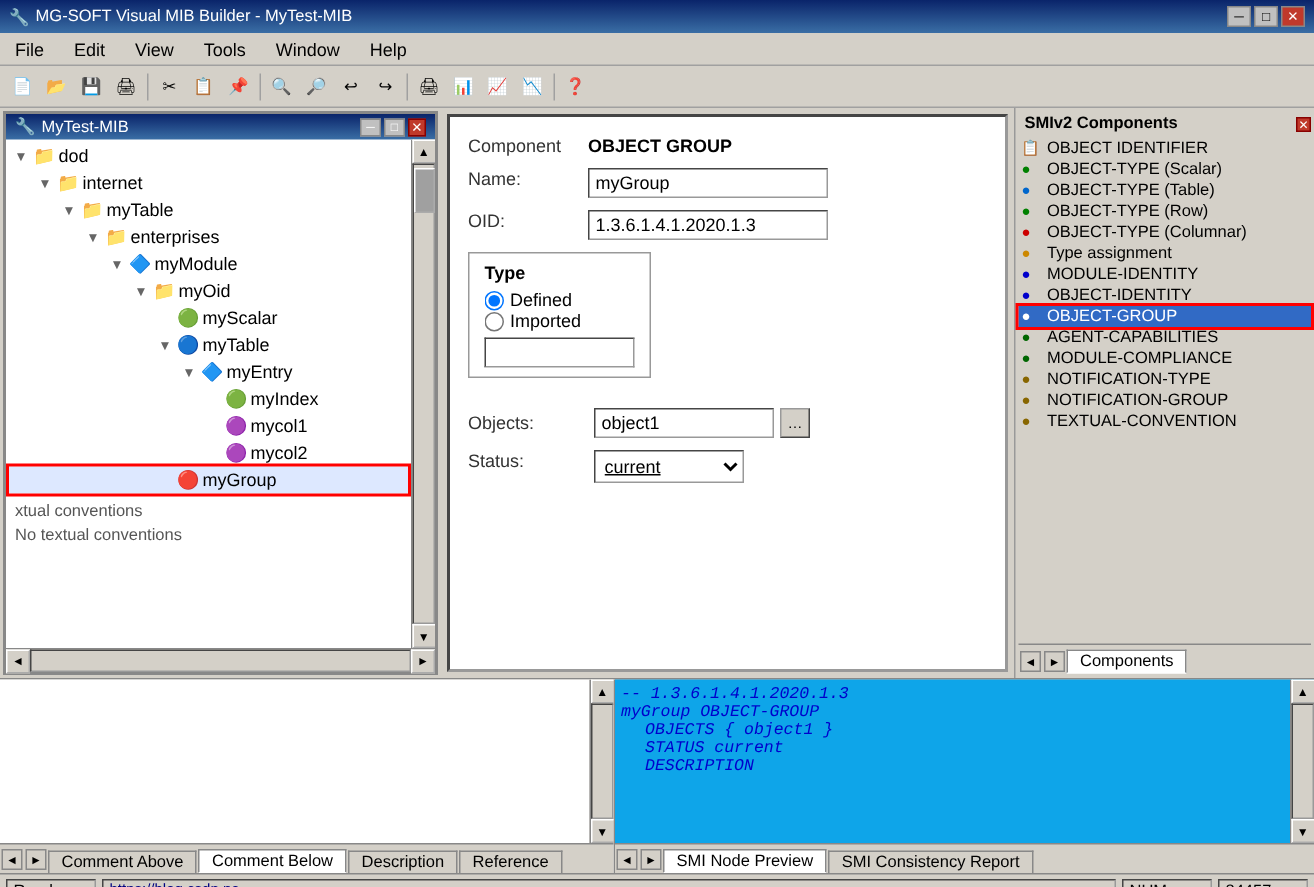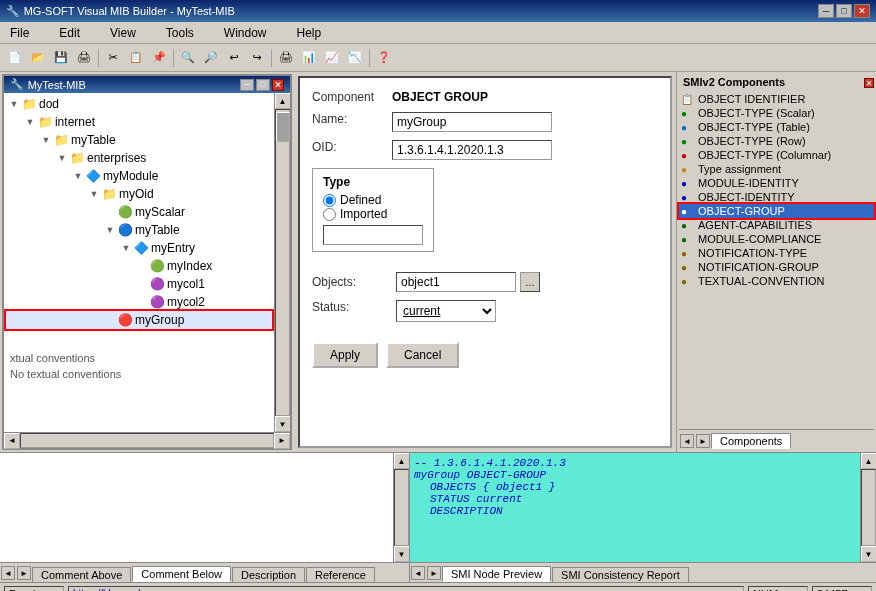--- a/index.html
+++ b/index.html
@@ -30,21 +30,21 @@
     .title-btn.close { background: #c0392b; color: white; }
     
     
     .menu-bar {
       background: #d4d0c8;
       border-bottom: 1px solid #a0a0a0;
       display: flex;
       align-items: center;
       padding: 2px 4px;
       height: 22px;
-      gap: 18px;
+      gap: 8px;
     }
     .menu-item {
       padding: 2px 6px;
       cursor: pointer;
       font-size: 12px;
     }
     
     
     .toolbar {
       background: #d4d0c8;
@@ -215,21 +215,21 @@
     }
     .bottom-left {
       width: 410px;
       background: white;
       border-right: 1px solid #888;
       display: flex;
       flex-direction: column;
     }
     .bottom-right {
       flex: 1;
-      background: #5eead4;
+      background: #0ea5e9;
       display: flex;
       flex-direction: column;
     }
     .bottom-tabs {
       display: flex;
       background: #d4d0c8;
       border-top: 1px solid #888;
       height: 20px;
       align-items: flex-end;
     }
@@ -555,21 +555,21 @@
           <span class="tree-indent"></span>
           <span class="tree-indent"></span>
           <span class="tree-indent"></span>
           <span class="tree-indent"></span>
           <span class="tree-indent"></span>
           <span class="tree-expander"> </span>
           <span class="tree-icon">🔴</span>
           <span class="tree-label">myGroup</span>
         </div>
 
-        <div style="padding:2px 4px; font-size:11px; color:#555; margin-top:21px;">
+        <div style="padding:2px 4px; font-size:11px; color:#555; margin-top:4px;">
           <span>xtual conventions</span>
         </div>
         <div style="padding:2px 4px; font-size:11px; color:#555;">
           <span>No textual conventions</span>
         </div>
       </div>
       <div class="scrollbar-v">
         <div class="sb-arrow">▲</div>
         <div class="sb-track">
           <div class="sb-thumb"></div>
@@ -630,24 +630,20 @@
       <div class="status-row">
         <span class="form-label">Status:</span>
         <select class="status-select">
           <option>current</option>
           <option>deprecated</option>
           <option>obsolete</option>
         </select>
       </div>
       
       
-      <div class="buttons-row">
-        <button class="action-btn">Apply</button>
-        <button class="action-btn">Cancel</button>
-      </div>
     </div>
   </div>
 
   <div class="right-panel">
     <div style="display:flex; justify-content:space-between; align-items:center;">
       <span class="right-panel-title">SMIv2 Components</span>
       <div class="close-x" style="width:10px;height:10px;font-size:8px;">✕</div>
     </div>
 
     <ul class="component-list">

